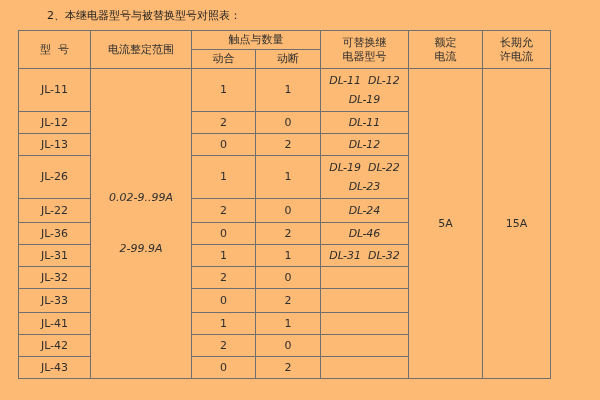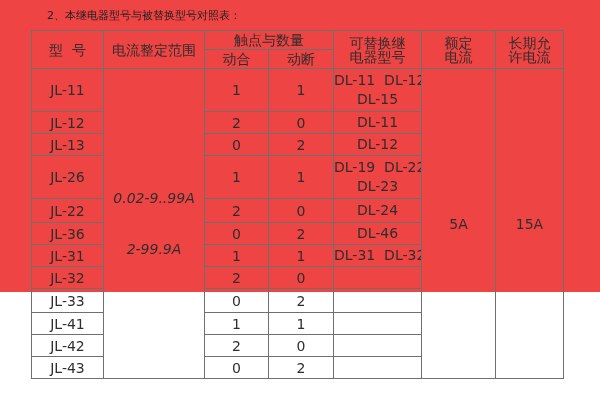--- a/index.html
+++ b/index.html
@@ -8,39 +8,39 @@
     width: 600px;
     height: 400px;
     background: #ffffff;
     font-family: "DejaVu Sans", sans-serif;
     color: #2e2e2e;
     overflow: hidden;
   }
   .page {
     position: relative;
     width: 600px;
-    height: 292px;
-    background: #ef4444;
+    height: 400px;
+    background: #fdba74;
   }
   .doc-title {
     position: absolute;
     left: 47px;
     top: 8px;
     font-size: 11px;
     color: #1f1f1f;
     white-space: pre;
   }
   table.relay-table {
     position: absolute;
-    left: 31px;
+    left: 18px;
     top: 30px;
     border-collapse: collapse;
     table-layout: fixed;
     width: 532px;
-    font-size: 14px;
+    font-size: 11px;
     color: #2e2e2e;
   }
   table.relay-table th,
   table.relay-table td {
     border: 1px solid #6f6f6f;
     text-align: center;
     vertical-align: middle;
     padding: 0;
     font-weight: normal;
     line-height: 14px;
@@ -48,20 +48,21 @@
     overflow: hidden;
   }
   tr.hrow1 { height: 19px; }
   tr.hrow2 { height: 19px; }
   tr.r-tall  { height: 43px; }
   tr.r-norm  { height: 22px; }
   tr.r-med   { height: 24px; }
   td.repl-cell {
     text-align: left;
     padding-left: 14px;
+    font-style: italic;
   }
   td.repl-cell .repl-line {
     display: block;
     line-height: 19px;
   }
   td.repl-cell .repl-line:empty { display: none; }
   .range-line { display: block; line-height: 14px; font-style: italic; }
   .range-line + .range-line { margin-top: 9px; }
   .two-line-head { line-height: 15px; margin-top: 10px; }
 </style>
@@ -98,21 +99,21 @@
     </tr>
 
     <tr class="r-tall">
       <td>JL-11</td>
       <td rowspan="12">
         <span class="range-line">0.02-9..99A</span>
         <span class="range-line">2-99.9A</span>
       </td>
       <td>1</td>
       <td>1</td>
-      <td class="repl-cell"><span class="repl-line">DL-11  DL-12</span><span class="repl-line">DL-15</span></td>
+      <td class="repl-cell"><span class="repl-line">DL-11  DL-12</span><span class="repl-line">DL-19</span></td>
       <td rowspan="12">5A</td>
       <td rowspan="12">15A</td>
     </tr>
 
     <tr class="r-norm">
       <td>JL-12</td>
       <td>2</td>
       <td>0</td>
       <td class="repl-cell"><span class="repl-line">DL-11</span></td>
     </tr>

